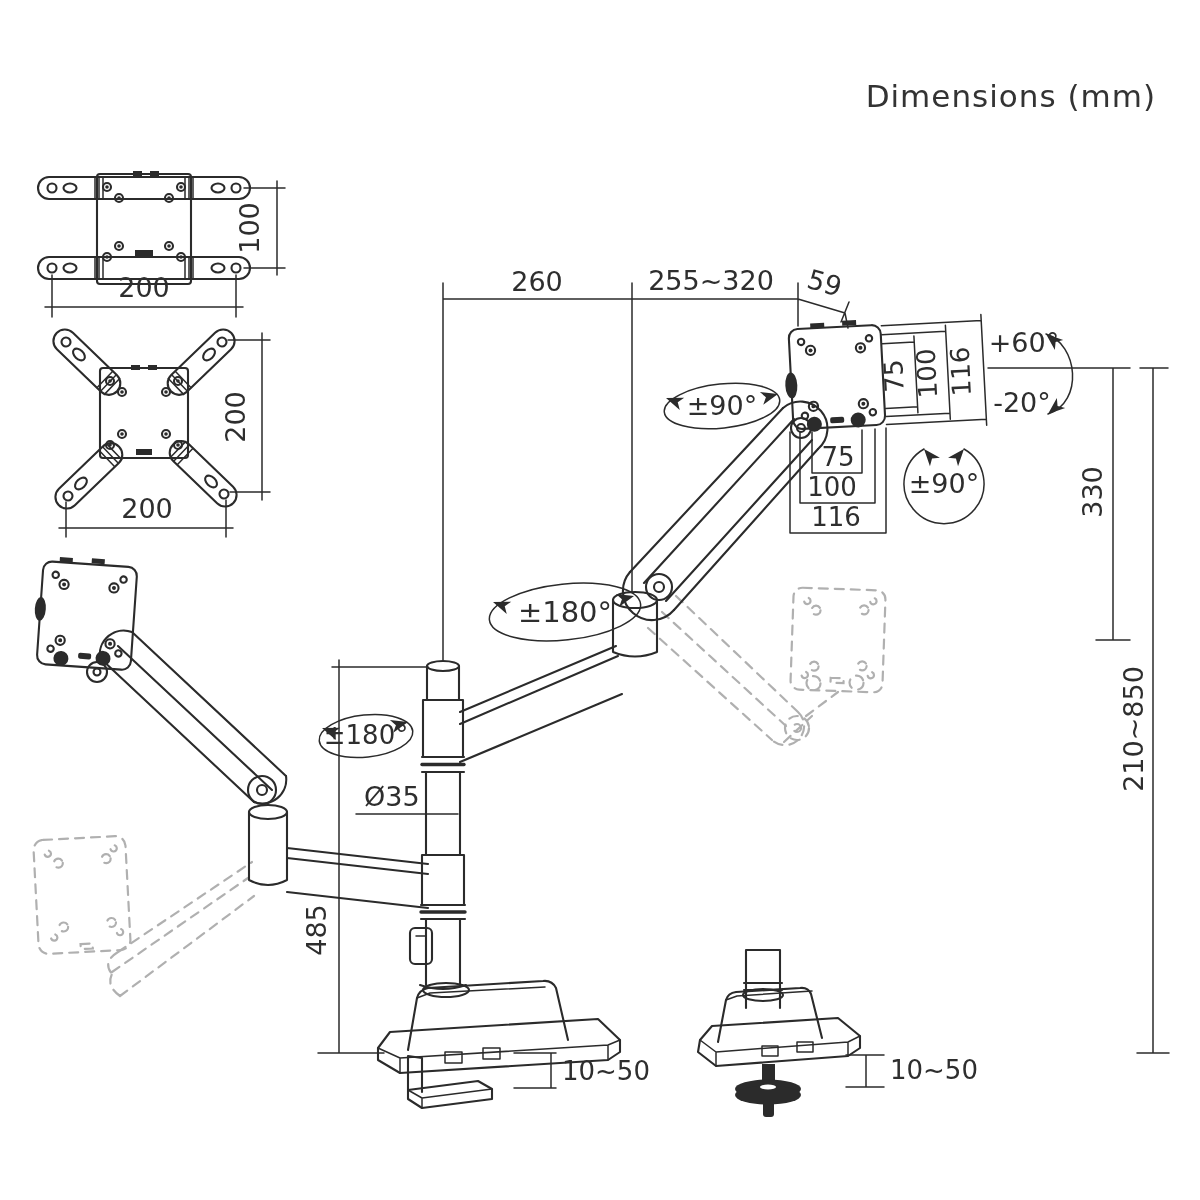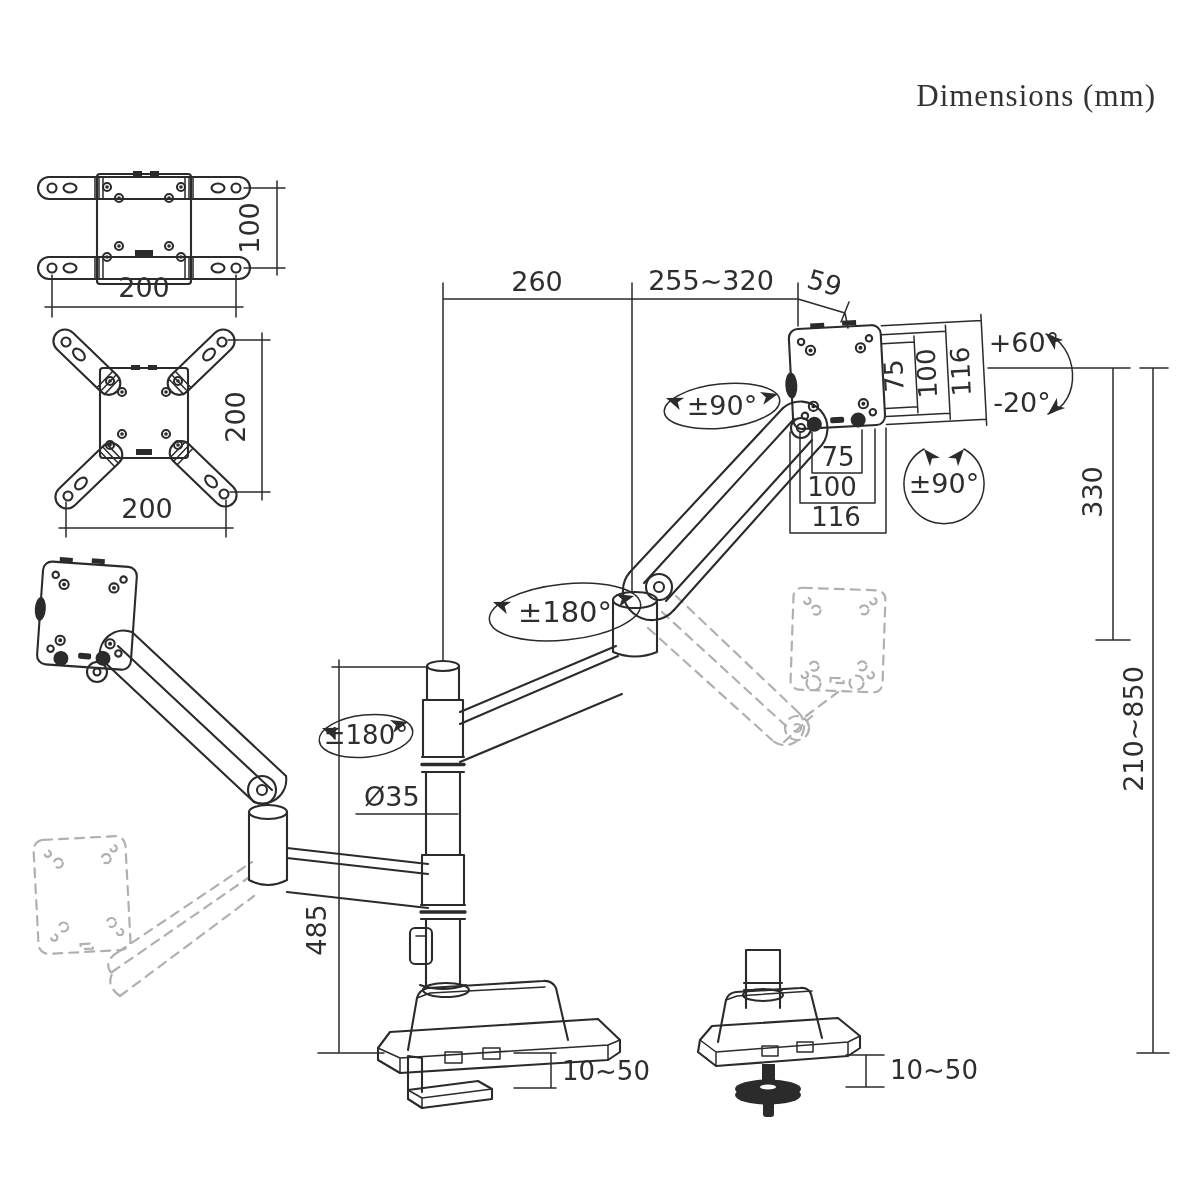--- a/index.html
+++ b/index.html
@@ -1,18 +1,18 @@
 <!DOCTYPE html>
 <html><head>
 <meta charset="utf-8">
 <style>
   html,body{margin:0;padding:0;background:#fff;}
   .stage{position:relative;width:1200px;height:1200px;background:#ffffff;overflow:hidden;
          font-family:"DejaVu Sans","Liberation Sans",sans-serif;}
-  .title{position:absolute;top:78px;right:44px;font-size:31px;color:#333;letter-spacing:1px;font-weight:400;font-family:Liberation Serif, serif;}
+  .title{position:absolute;top:78px;right:44px;font-size:31px;color:#333;letter-spacing:1px;font-weight:400;}
   svg{position:absolute;left:0;top:0;}
   .art{fill:none;stroke:#2b2b2b;stroke-width:2.1;stroke-linecap:round;stroke-linejoin:round;}
   .thin{stroke-width:1.5;}
   .thick{stroke-width:3.4;}
   .dk{fill:#2b2b2b;stroke:none;}
   .ghost{fill:none;stroke:#b0b0b0;stroke-width:2.2;stroke-dasharray:9 7;stroke-linecap:round;}
   text{fill:#2e2e2e;font-size:27px;font-family:"DejaVu Sans","Liberation Sans",sans-serif;}
   .t26{font-size:26px;}
   .t29{font-size:29px;}
   .mid{text-anchor:middle;}

